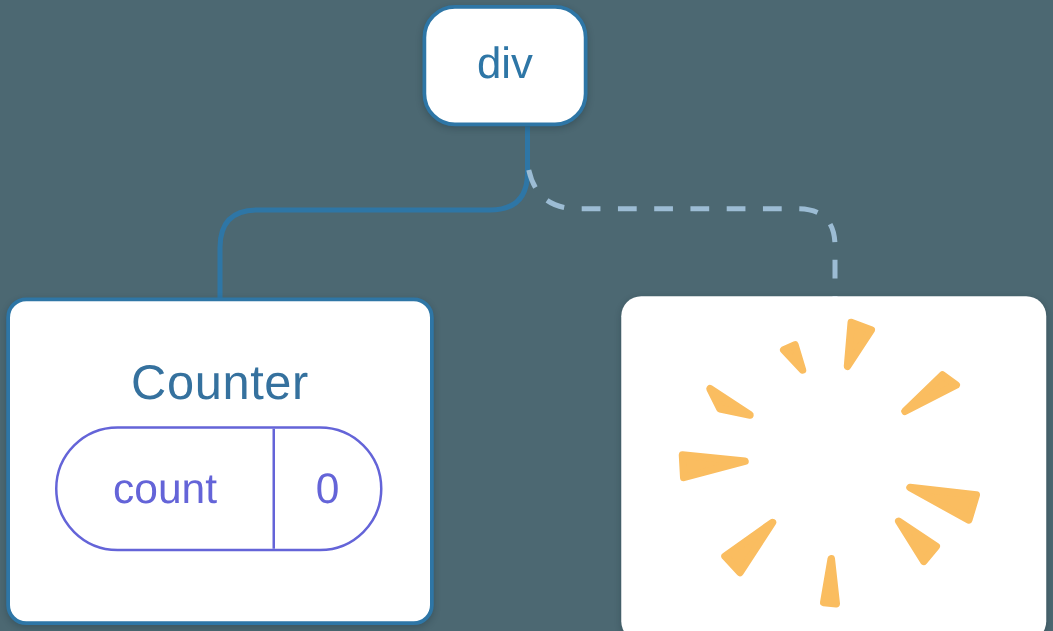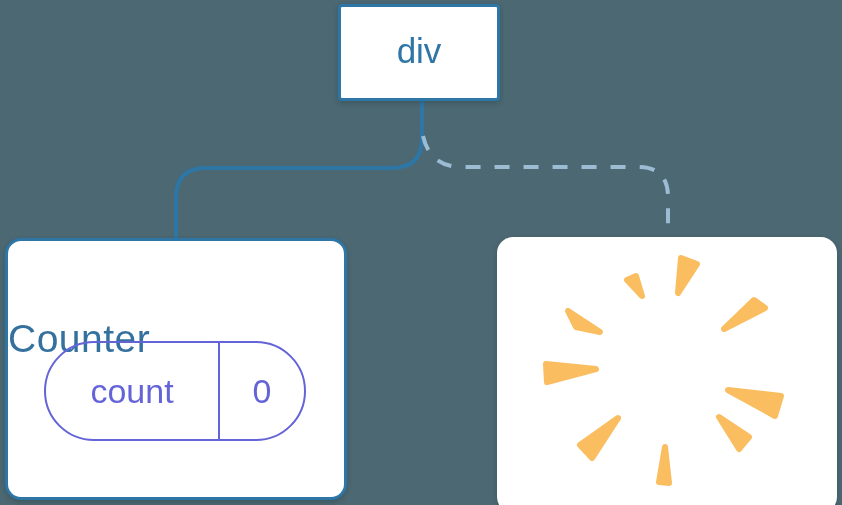--- a/index.html
+++ b/index.html
@@ -31,24 +31,24 @@
   .line-dashed {
     stroke: var(--dash-blue, #9CBCD4);
     stroke-width: 4;
     fill: none;
     stroke-dasharray: 15 14;
     stroke-linecap: butt;
   }
   .node-div {
     position: absolute;
     left: 338px; top: 4px;
-    width: 162px; height: 97px;
+    width: 132px; height: 97px;
     background: var(--card-white, #fff);
     border: 3.5px solid var(--node-blue, #2E76A6);
-    border-radius: 4px;
+    border-radius: 26px;
     box-sizing: border-box;
     display: flex;
     align-items: center;
     justify-content: center;
     box-shadow: 0 2px 5px rgba(15, 35, 45, 0.25);
   }
   .node-div .node-label {
     color: var(--node-blue, #2E76A6);
     font-size: 35px;
     line-height: 1;
@@ -61,25 +61,24 @@
     background: var(--card-white, #fff);
     border: 3.5px solid var(--node-blue, #2E76A6);
     border-radius: 16px;
     box-sizing: border-box;
     box-shadow: 0 2px 5px rgba(15, 35, 45, 0.25);
   }
   .card-counter .card-title {
     position: absolute;
     left: 0; top: 44px;
     width: 100%;
-    text-align: left;
+    text-align: center;
     color: var(--title-blue, #35719E);
     font-size: 39px;
     letter-spacing: 0.5px;
-    margin-top: 32px;
   }
   .state-pill {
     position: absolute;
     left: 36px; top: 100px;
     width: 262px; height: 100px;
     border: 2.5px solid var(--pill-indigo, #6464D8);
     border-radius: 52px;
     box-sizing: border-box;
     display: flex;
     align-items: stretch;

